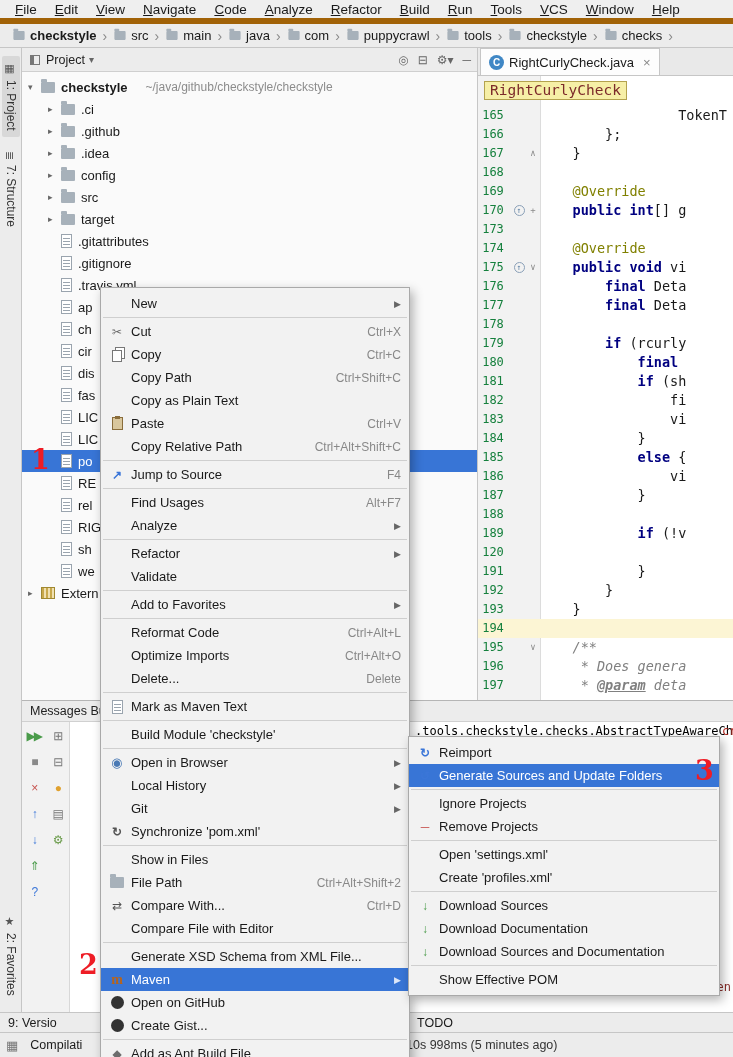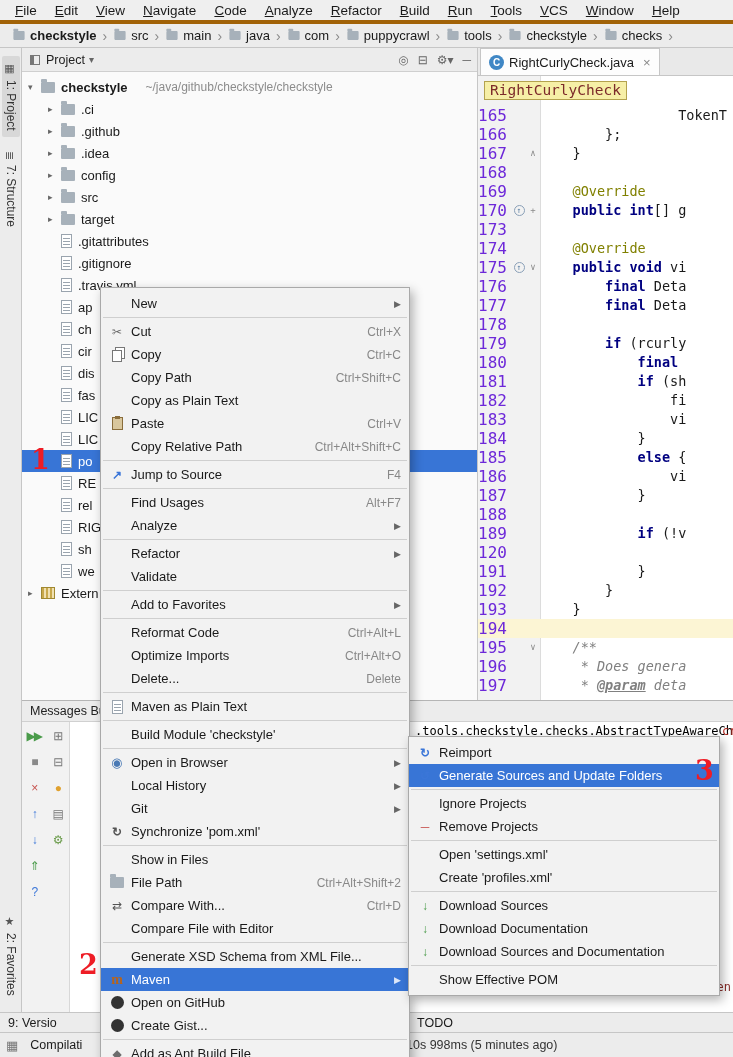--- a/index.html
+++ b/index.html
@@ -1,21 +1,21 @@
 <!DOCTYPE html>
 <html><head>
 <meta charset="utf-8">
 <title>IDE</title>
 <style>
 *{margin:0;padding:0;box-sizing:border-box;}
 html,body{width:733px;height:1057px;overflow:hidden;}
 body{position:relative;font-family:"Liberation Sans",sans-serif;font-size:13px;background:#ececec;color:#1a1a1a;}
 
 
-.menubar{height:24px;display:flex;align-items:center;background:#efefef;border-bottom:4px solid #a16207;padding-left:6px;}
+.menubar{height:24px;display:flex;align-items:center;background:#efefef;border-bottom:6px solid #a16207;padding-left:6px;}
 .mb-item{padding:2px 9px;font-size:13.5px;white-space:nowrap;}
 .mb-item u{text-decoration:underline;}
 
 
 .crumbs{height:24px;display:flex;align-items:center;background:#ececec;border-bottom:1px solid #c6c6c6;padding-left:10px;}
 .crumb{display:flex;align-items:center;gap:4px;padding:1px 2px;white-space:nowrap;}
 .crumb.bold{font-weight:bold;}
 .crumb-sep{color:#8a8a8a;padding:0 4px;font-size:14px;}
 
 
@@ -62,21 +62,21 @@
 .tabbar{height:28px;background:#e9e9e9;border-bottom:1px solid #c6c6c6;display:flex;align-items:flex-end;padding-left:2px;}
 .tab{display:flex;align-items:center;gap:5px;background:#fdfdfd;border:1px solid #c6c6c6;border-bottom:none;padding:3px 8px;font-size:13px;height:27px;}
 .class-icon{width:15px;height:15px;border-radius:50%;background:#3f87c5;color:#fff;font-size:10px;display:flex;align-items:center;justify-content:center;font-weight:bold;flex:none;}
 .tab-close{color:#888;margin-left:4px;}
 .editor-body{position:relative;height:624px;background:#fff;overflow:hidden;}
 .editor-body::before{content:"";position:absolute;left:0;top:0;bottom:0;width:62px;background:#f2f2f2;border-right:1px solid #dcdcdc;}
 .hl-chip{position:absolute;left:6px;top:5px;background:#f6efa6;border:1px solid #b3a24e;padding:0 5px 1px;font-family:"DejaVu Sans Mono",monospace;font-size:14.5px;color:#7c2a2a;z-index:2;}
 .code{position:relative;padding-top:30px;font-family:"DejaVu Sans Mono",monospace;font-size:13.5px;line-height:19px;}
 .code-row{display:flex;height:19px;white-space:pre;}
 .code-row.cur{background:#fcf5d4;}
-.ln{width:34px;text-align:left;color:#6d28d9;font-size:16px;flex:none;padding-right:4px;font-family:"DejaVu Sans Mono",monospace;}
+.ln{width:34px;text-align:center;color:#15803d;font-size:12px;flex:none;padding-right:4px;font-family:"DejaVu Sans Mono",monospace;}
 .gslot{width:14px;flex:none;display:flex;align-items:center;justify-content:center;}
 .fslot{width:14px;flex:none;color:#8a8a8a;font-size:9px;display:flex;align-items:center;justify-content:center;}
 .src{flex:1;overflow:hidden;}
 .ovr{width:11px;height:11px;border:1px solid #8aa0b8;border-radius:50%;color:#5f82a6;font-size:8px;line-height:9px;text-align:center;}
 .k{color:#000080;font-weight:bold;}
 .a{color:#808000;}
 .c{color:#808080;font-style:italic;}
 .t{color:#808080;font-style:italic;font-weight:bold;text-decoration:underline;}
 
 
@@ -504,21 +504,21 @@
     <div class="menu-row">
       <span class="mi-icon"></span>
       <span class="mi-label">Delete...</span>
       <span class="mi-shortcut">Delete</span>
     </div>
     <div class="menu-sep"></div>
     <div class="menu-row">
       <span class="mi-icon">
         <span class="ic-file"></span>
       </span>
-      <span class="mi-label">Maven as Plain Text</span>
+      <span class="mi-label">Mark as Maven Text</span>
     </div>
     <div class="menu-sep"></div>
     <div class="menu-row">
       <span class="mi-icon"></span>
       <span class="mi-label">Build Module 'checkstyle'</span>
     </div>
     <div class="menu-sep"></div>
     <div class="menu-row">
       <span class="mi-icon" style="color: rgb(74, 122, 181); font-size: 13px;">◉</span>
       <span class="mi-label">Open in Browser</span>

